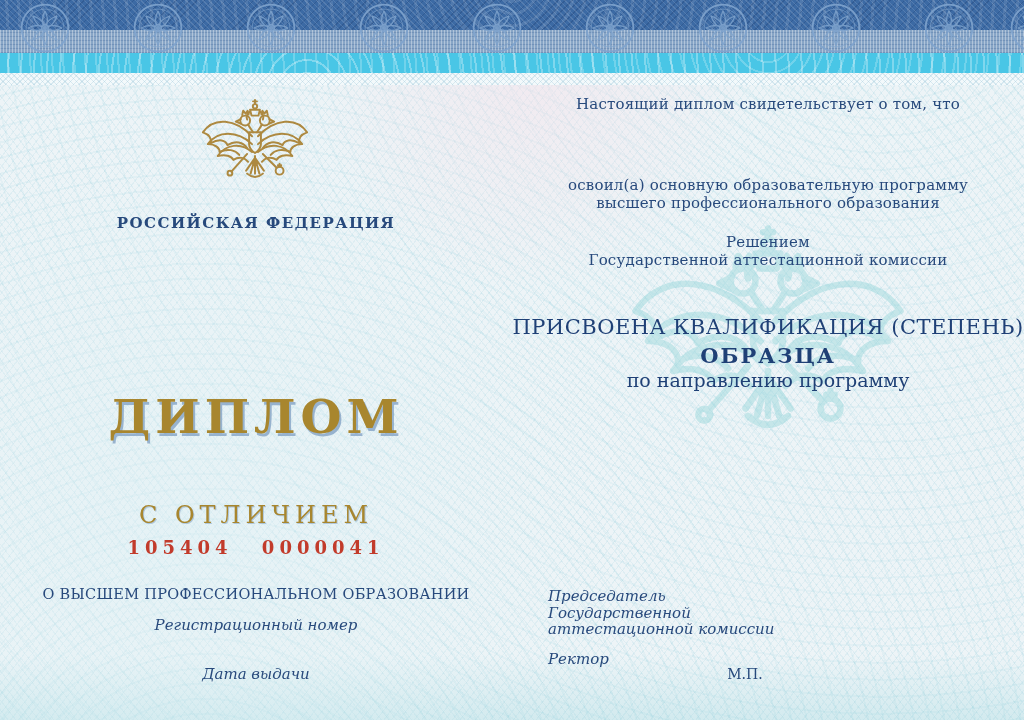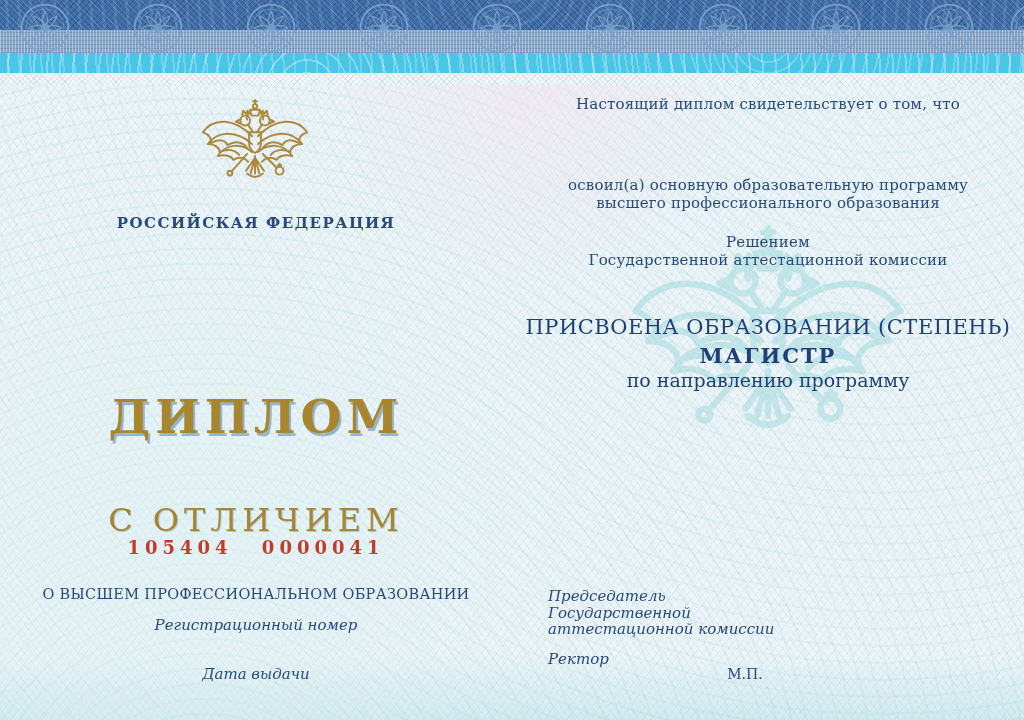--- a/index.html
+++ b/index.html
@@ -39,21 +39,21 @@
   
   .t{position:absolute;color:#27497c;}
   .page-l{left:0;width:512px;text-align:center;}
   .page-r{left:512px;width:512px;text-align:center;}
   .small{font-size:15px;line-height:18.5px;letter-spacing:.2px;}
   .caps{font-size:14.5px;line-height:17px;letter-spacing:.3px;}
   .it{font-style:italic;font-size:15px;line-height:16.5px;}
   .gold{color:#a8862e;}
   .title{font-weight:bold;font-size:47px;line-height:50px;letter-spacing:5px;
     text-shadow:2px 3px 0 rgba(126,158,194,.75);}
-  .honors{font-size:32px;letter-spacing:5px;text-shadow:1px 1px 0 rgba(126,158,194,.5);}
+  .honors{font-size:24px;letter-spacing:5px;text-shadow:1px 1px 0 rgba(126,158,194,.5);}
   .serial{color:#c23b2b;font-weight:bold;font-size:18px;letter-spacing:5px;word-spacing:18px;}
   .qual{font-size:21px;letter-spacing:.5px;color:#1f4076;}
   .degree{font-size:21px;font-weight:bold;letter-spacing:2px;color:#1f4076;}
   .field{font-size:19px;color:#1f4076;}
   .country{font-weight:bold;font-size:15px;letter-spacing:1.5px;}
   .left-align{text-align:left;}
   .gold-eagle{position:absolute;left:196px;top:96px;width:118px;height:112px;color:#ad8940;}
   .watermark{position:absolute;left:618px;top:208px;width:300px;height:306px;color:#8fd4d8;opacity:.42;--sw:2.6;}
 </style>
 </head>
@@ -152,22 +152,22 @@
   <div class="t page-l it" style="top:666px;">Дата выдачи</div>
 
   <div class="t page-r small" style="top:95px;">Настоящий диплом свидетельствует о том, что</div>
 
   <div class="t page-r small" style="top:176px;">освоил(а) основную образовательную программу</div>
   <div class="t page-r small" style="top:194px;">высшего профессионального образования</div>
 
   <div class="t page-r small" style="top:233px;">Решением</div>
   <div class="t page-r small" style="top:251px;">Государственной аттестационной комиссии</div>
 
-  <div class="t page-r qual" style="top:315px;">ПРИСВОЕНА ОБРАЗОВАНИИ (СТЕПЕНЬ)</div>
-  <div class="t page-r degree" style="top:343px;">МАГИСТР</div>
+  <div class="t page-r qual" style="top:315px;">ПРИСВОЕНА КВАЛИФИКАЦИЯ (СТЕПЕНЬ)</div>
+  <div class="t page-r degree" style="top:343px;">ОБРАЗЦА</div>
   <div class="t page-r field" style="top:369px;">по направлению программу</div>
 
   <div class="t it left-align" style="left:548px;top:588px;width:250px;">Председатель</div>
   <div class="t it left-align" style="left:548px;top:605px;width:250px;">Государственной</div>
   <div class="t it left-align" style="left:548px;top:621px;width:250px;">аттестационной комиссии</div>
 
   <div class="t it left-align" style="left:548px;top:651px;width:120px;">Ректор</div>
 
   <div class="t" style="left:715px;top:666px;width:60px;text-align:center;font-size:14px;">М.П.</div>
 

